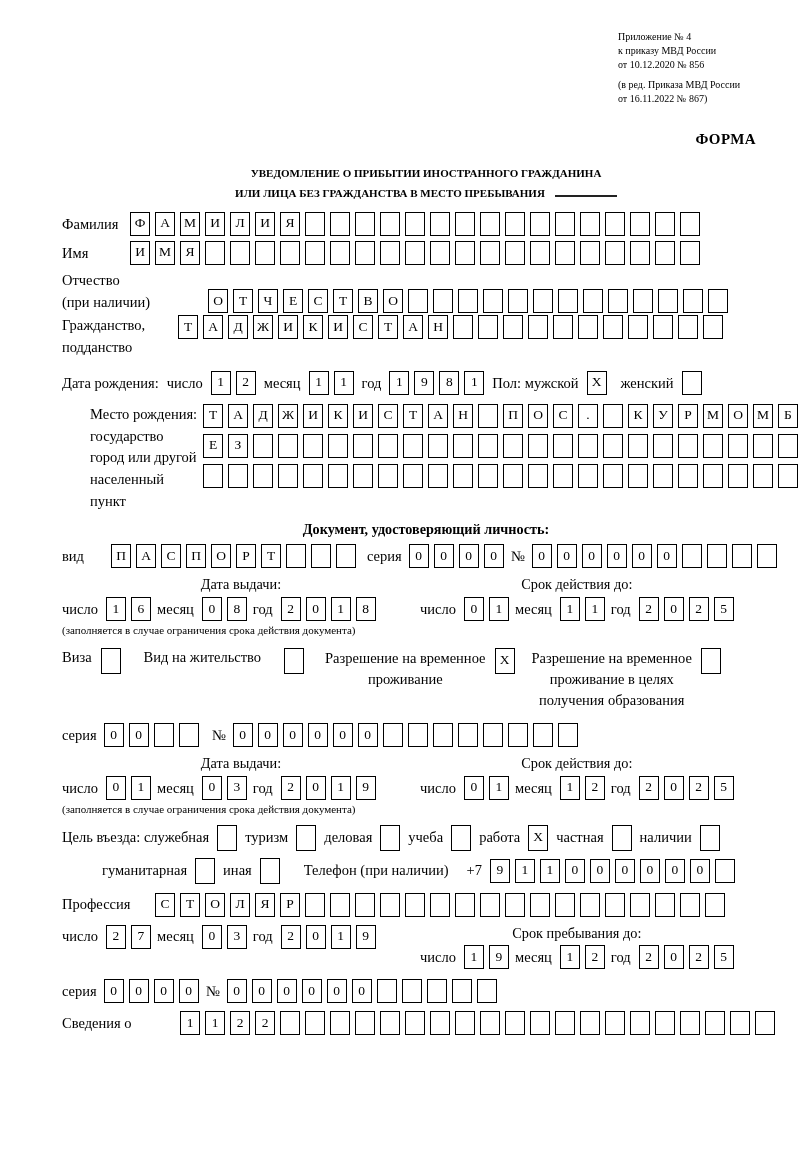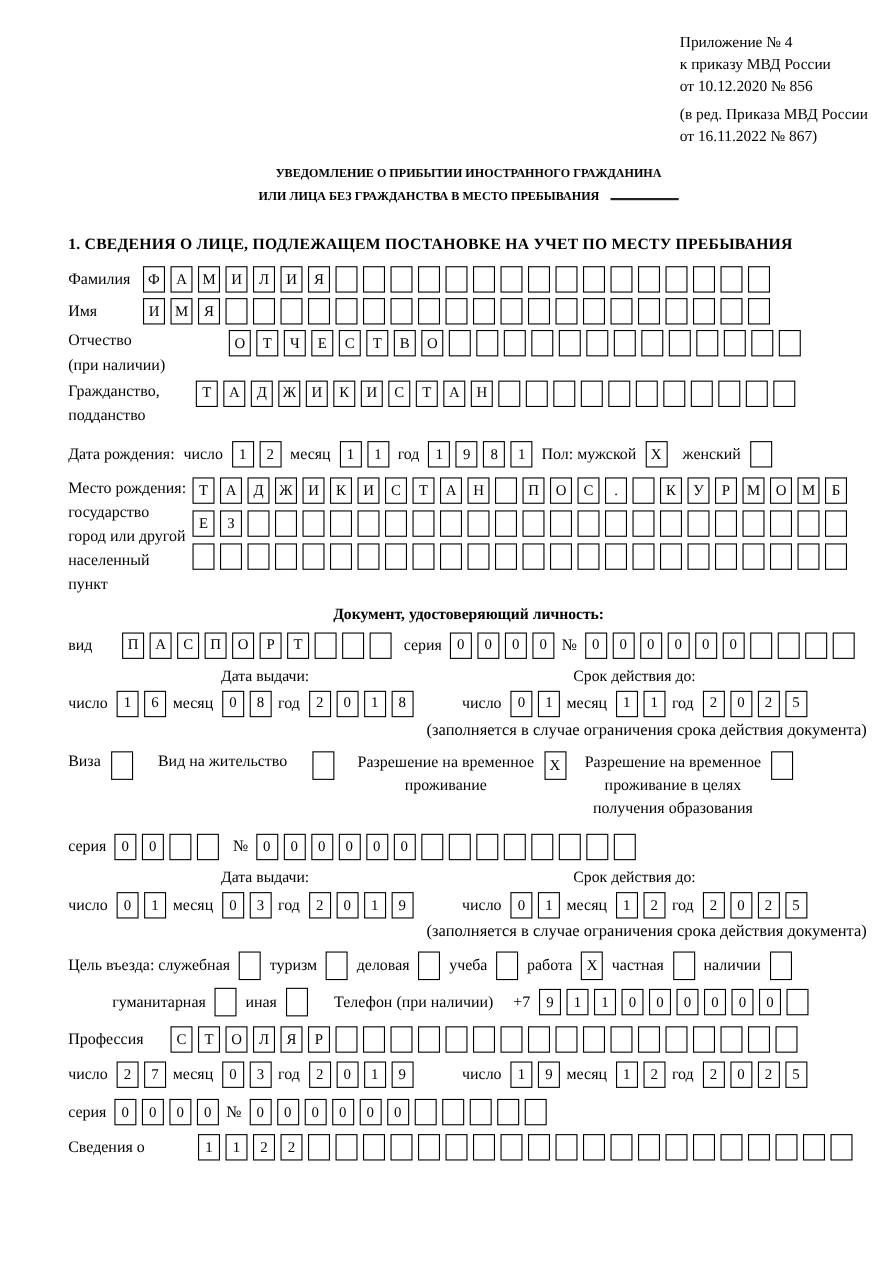--- a/index.html
+++ b/index.html
@@ -3,21 +3,21 @@
 <meta charset="utf-8">
 <style>
   html,body{margin:0;padding:0;background:#ffffff;}
   .page{
     width:800px;height:1163px;box-sizing:border-box;position:relative;
     padding:30px 10px 0 62px;
     font-family:"Liberation Serif","DejaVu Serif",serif;
     color:#000;font-size:14.5px;line-height:1.25;
   }
   
-  .hdr{margin-left:556px;font-size:14px;line-height:1.42;}
+  .hdr{margin-left:556px;font-size:10px;line-height:1.42;}
   .hdr .sub{margin-top:5px;}
   .forma{font-weight:bold;text-align:right;margin:24px 34px 0 0;font-size:15px;letter-spacing:.4px;}
   .title{font-weight:bold;text-align:center;font-size:11px;line-height:1.55;margin:16px 0 0 0;}
   .title .uline{display:inline-block;width:62px;border-bottom:2.2px solid #222;height:13px;margin-left:10px;}
   .sec{font-weight:bold;font-size:14.3px;margin-top:26px;letter-spacing:.2px;}
   
   .cellrow{display:flex;gap:5px;}
   .cell{
     width:20px;height:24px;box-sizing:border-box;border:1.9px solid #000;background:#fff;
     display:flex;align-items:center;justify-content:center;
@@ -27,21 +27,21 @@
   .lblcol{flex:0 0 auto;}
   .w68{width:68px;}  .w146{width:146px;} .w116{width:116px;}
   .stack3 .cellrow{margin-bottom:6px;}
   .twoline{line-height:1.5;}
   .center-b{font-weight:bold;text-align:center;font-size:14.2px;margin-top:8px;}
   .dates{display:flex;margin-top:8px;}
   .dates .left{width:358px;flex:0 0 auto;}
   .dcap{text-align:center;font-size:14.3px;margin-bottom:3px;}
   .dgrp{display:flex;align-items:center;gap:6px;}
   .dgrp .lab{margin-right:2px;}
-  .note{font-size:15px;text-align:right;margin-top:3px;padding-right:2px;}
+  .note{font-size:11px;text-align:left;margin-top:3px;padding-right:2px;}
   .gap8{gap:8px;}
   .permrow{display:flex;align-items:flex-start;margin-top:10px;gap:9px;}
   .permrow .ml{text-align:center;line-height:1.45;}
   .box1 .cell{height:26px;} .mt6{margin-top:6px;} .mt4{margin-top:4px;}
   .indent60{margin-left:40px;}
   .mig-label{width:243px;flex:0 0 auto;}
   .replbl{width:118px;flex:0 0 auto;line-height:1.72;}
   .ws{white-space:nowrap;}
 </style>
 </head>
@@ -49,27 +49,27 @@
 
 <div class="page">
 
   <div class="hdr">
     <div>Приложение № 4</div>
     <div>к приказу МВД России</div>
     <div>от 10.12.2020 № 856</div>
     <div class="sub">(в ред. Приказа МВД России</div>
     <div>от 16.11.2022 № 867)</div>
   </div>
+  <div class="forma">ФОРМА</div>
 
   <div class="title">
     <div>УВЕДОМЛЕНИЕ О ПРИБЫТИИ ИНОСТРАННОГО ГРАЖДАНИНА</div>
     <div><span>ИЛИ ЛИЦА БЕЗ ГРАЖДАНСТВА В МЕСТО ПРЕБЫВАНИЯ</span><span class="uline"></span></div>
   </div>
 
-  <div class="sec">1. СВЕДЕНИЯ О ЛИЦЕ, ПОДЛЕЖАЩЕМ ПОСТАНОВКЕ НА УЧЕТ ПО МЕСТУ ПРЕБЫВАНИЯ</div>
 
   <div class="frow" style="margin-top:10px;">
     <span class="lblcol w68">Фамилия</span>
     <div class="cellrow">
         <div class="cell">Ф</div>
         <div class="cell">А</div>
         <div class="cell">М</div>
         <div class="cell">И</div>
         <div class="cell">Л</div>
         <div class="cell">И</div>
@@ -115,21 +115,21 @@
         <div class="cell"></div>
         <div class="cell"></div>
         <div class="cell"></div>
         <div class="cell"></div>
         <div class="cell"></div>
         <div class="cell"></div>
         <div class="cell"></div>
       </div>
   </div>
 
-  <div class="frow" style="align-items:flex-start;">
+  <div class="frow" style="align-items:flex-end;">
     <span class="lblcol w146 twoline">
       <span>Отчество</span><br>
       <span>(при наличии)</span>
     </span>
     <div class="cellrow">
         <div class="cell">О</div>
         <div class="cell">Т</div>
         <div class="cell">Ч</div>
         <div class="cell">Е</div>
         <div class="cell">С</div>
@@ -206,21 +206,21 @@
     <div class="cellrow">
         <div class="cell">X</div>
       </div>
     <span style="margin-left:6px;">женский</span>
     <div class="cellrow">
         <div class="cell"></div>
       </div>
   </div>
 
   <div class="frow stack3" style="align-items:flex-start;margin-top:9px;">
-    <span class="lblcol twoline" style="width:113px;">
+    <span class="lblcol twoline" style="width:113px;margin-left:28px;">
       <span class="ws">Место рождения:</span><br>
       <span>государство</span><br>
       <span>город или другой</span><br>
       <span>населенный пункт</span>
     </span>
     <div>
       <div class="cellrow">
           <div class="cell">Т</div>
           <div class="cell">А</div>
           <div class="cell">Д</div>
@@ -589,20 +589,21 @@
         <span class="lab">год</span>
         <div class="cellrow">
             <div class="cell">2</div>
             <div class="cell">0</div>
             <div class="cell">1</div>
             <div class="cell">9</div>
           </div>
       </div>
     </div>
     <div>
+      <div class="dcap">Срок пребывания до:</div>
       <div class="dgrp">
         <span class="lab">число</span>
         <div class="cellrow">
             <div class="cell">1</div>
             <div class="cell">9</div>
           </div>
         <span class="lab">месяц</span>
         <div class="cellrow">
             <div class="cell">1</div>
             <div class="cell">2</div>

